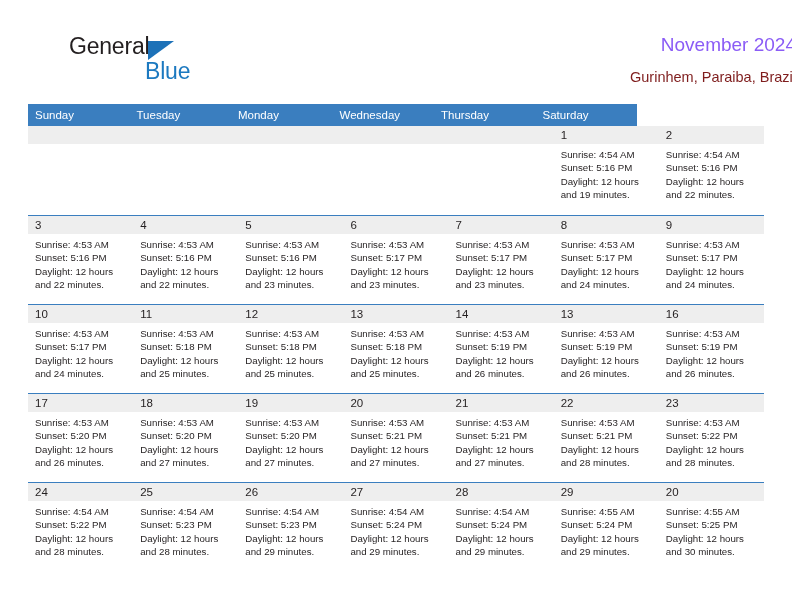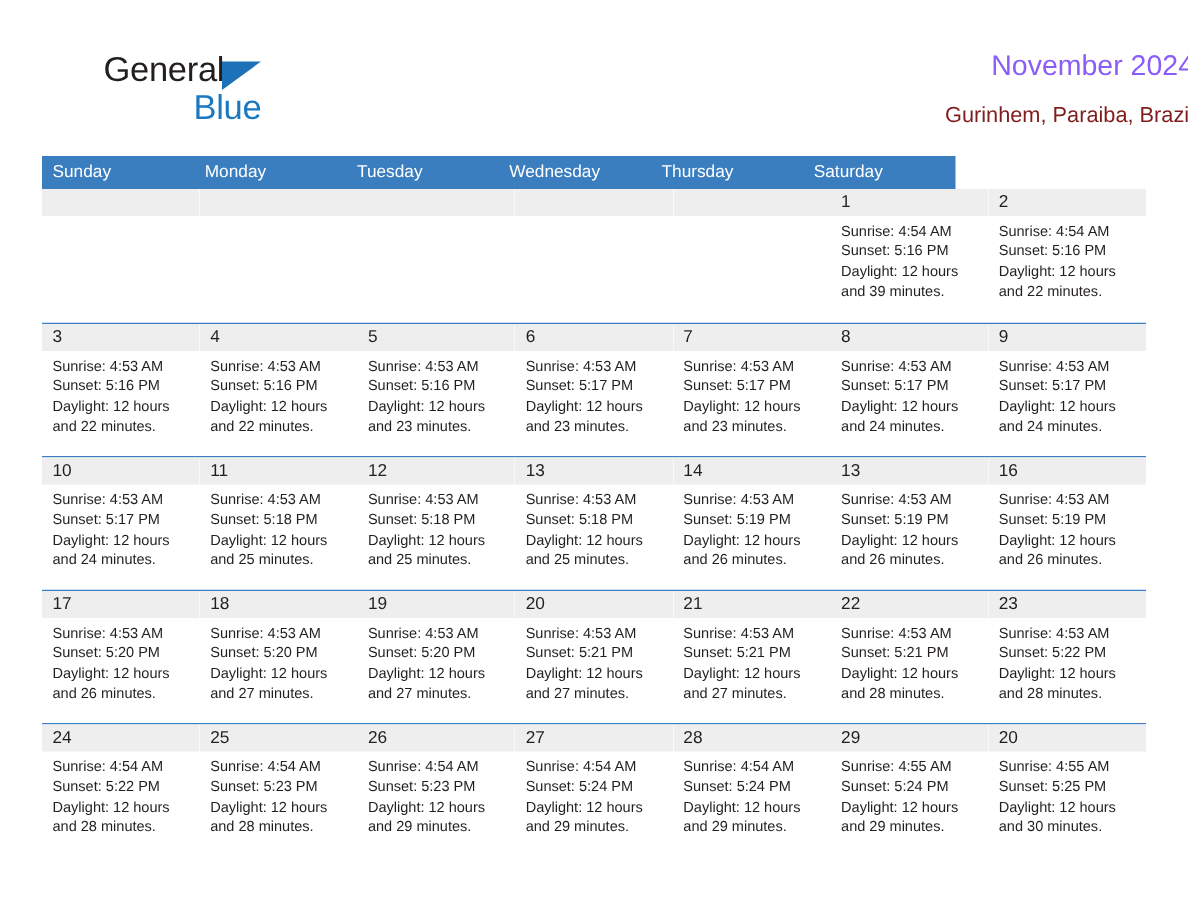--- a/index.html
+++ b/index.html
@@ -51,21 +51,21 @@
     position: absolute;
     left: 79px;
     top: 8px;
     width: 0;
     height: 0;
     border-top: 19px solid #1c71b8;
     border-right: 26px solid transparent;
   }
   .brand-blue {
     position: absolute;
-    left: 60px;
+    left: 76px;
     top: 25px;
     font-size: 23px;
     letter-spacing: -0.2px;
     color: #1c79c0;
     line-height: 26px;
     white-space: nowrap;
   }
   .title-block {
     position: absolute;
     right: 36px;
@@ -166,22 +166,22 @@
       <div class="cal-title">November 2024</div>
       <div class="cal-subtitle">Gurinhem, Paraiba, Brazil</div>
     </div>
 
   </div>
 
   <div class="calendar">
 
     <div class="weekday-row">
       <div class="weekday">Sunday</div>
+      <div class="weekday">Tuesday</div>
       <div class="weekday">Monday</div>
-      <div class="weekday">Tuesday</div>
       <div class="weekday">Wednesday</div>
       <div class="weekday">Thursday</div>
       <div class="weekday">Saturday</div>
     </div>
 
     <div id="weeks-container">
         <div class="week-row">
           <div class="day-cell empty">
             <div class="day-banner"></div>
             <div class="day-lines"></div>
@@ -201,21 +201,21 @@
           <div class="day-cell empty">
             <div class="day-banner"></div>
             <div class="day-lines"></div>
           </div>
           <div class="day-cell">
             <div class="day-banner">1</div>
             <div class="day-lines">
               <div class="day-line">Sunrise: 4:54 AM</div>
               <div class="day-line">Sunset: 5:16 PM</div>
               <div class="day-line">Daylight: 12 hours</div>
-              <div class="day-line">and 39 minutes.</div>
+              <div class="day-line">and 19 minutes.</div>
             </div>
           </div>
           <div class="day-cell">
             <div class="day-banner">2</div>
             <div class="day-lines">
               <div class="day-line">Sunrise: 4:54 AM</div>
               <div class="day-line">Sunset: 5:16 PM</div>
               <div class="day-line">Daylight: 12 hours</div>
               <div class="day-line">and 22 minutes.</div>
             </div>

